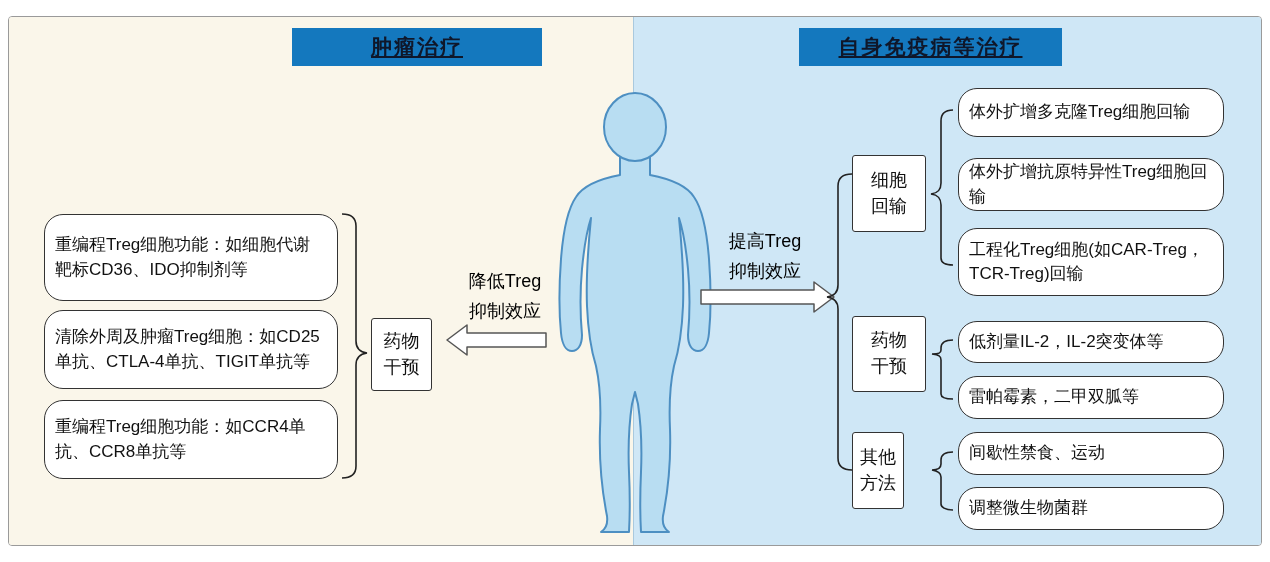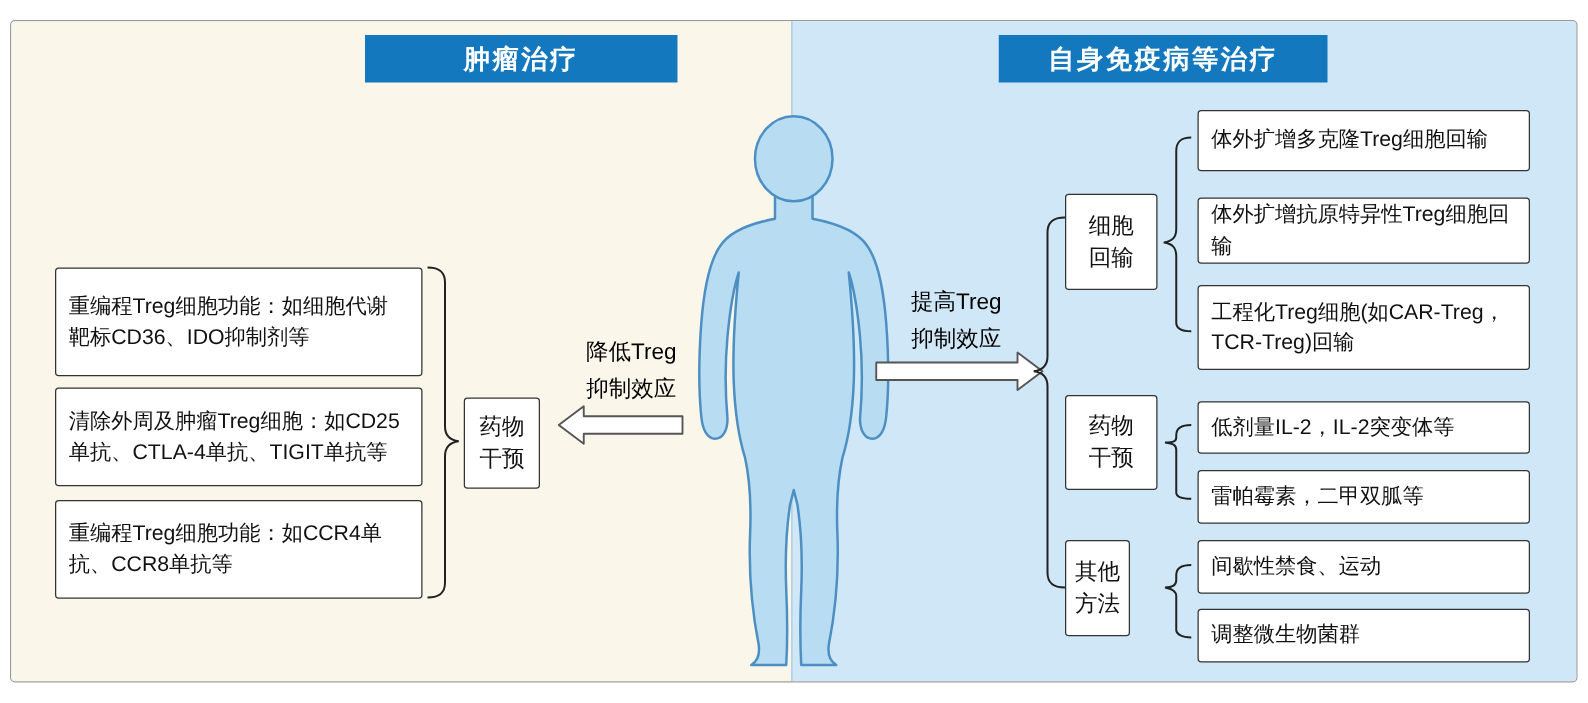--- a/index.html
+++ b/index.html
@@ -17,31 +17,31 @@
   }
   #frame{
     position:absolute;left:8px;top:16px;width:1252px;height:528px;
     border:1px solid #9a9a9a;border-radius:4px;overflow:hidden;
   }
   .panel{position:absolute;top:0;height:100%;}
   #panel-left{left:0;width:624px;background:var(--left-bg);}
   #panel-right{left:624px;width:628px;background:var(--right-bg);border-left:1px solid #a9c9de;}
   .banner{
     position:absolute;height:38px;background:var(--banner-blue);
-    color:#ffffff;font-weight:bold;font-size:21px;letter-spacing:2px;
-    display:flex;align-items:center;justify-content:center;z-index:5;
+    color:#0f172a;font-weight:bold;font-size:21px;letter-spacing:2px;
+    display:flex;align-items:center;justify-content:center;z-index:5;text-decoration:underline;
   }
   #banner-left{left:292px;top:28px;width:250px;}
   #banner-right{left:799px;top:28px;width:263px;}
   .box{
     position:absolute;background:#fff;border:1.5px solid #333;border-radius:3px;
     display:flex;align-items:center;box-sizing:border-box;z-index:4;
     font-size:17px;line-height:1.42;
   }
-  .box.lefttext{padding:15px 10px;text-align:left;justify-content:flex-start;}
+  .box.lefttext{padding:15px 10px;text-align:left;justify-content:flex-start;border-radius:19px;}
   .box.center{justify-content:center;text-align:right;font-size:18px;}
   .prelines{white-space:pre-line;}
   .arrow-label{
     position:absolute;font-size:18px;line-height:30px;text-align:center;
     white-space:pre-line;z-index:4;color:#000;
   }
   svg.overlay{position:absolute;left:0;top:0;z-index:3;pointer-events:none;}
 </style>
 </head>
 <body>

